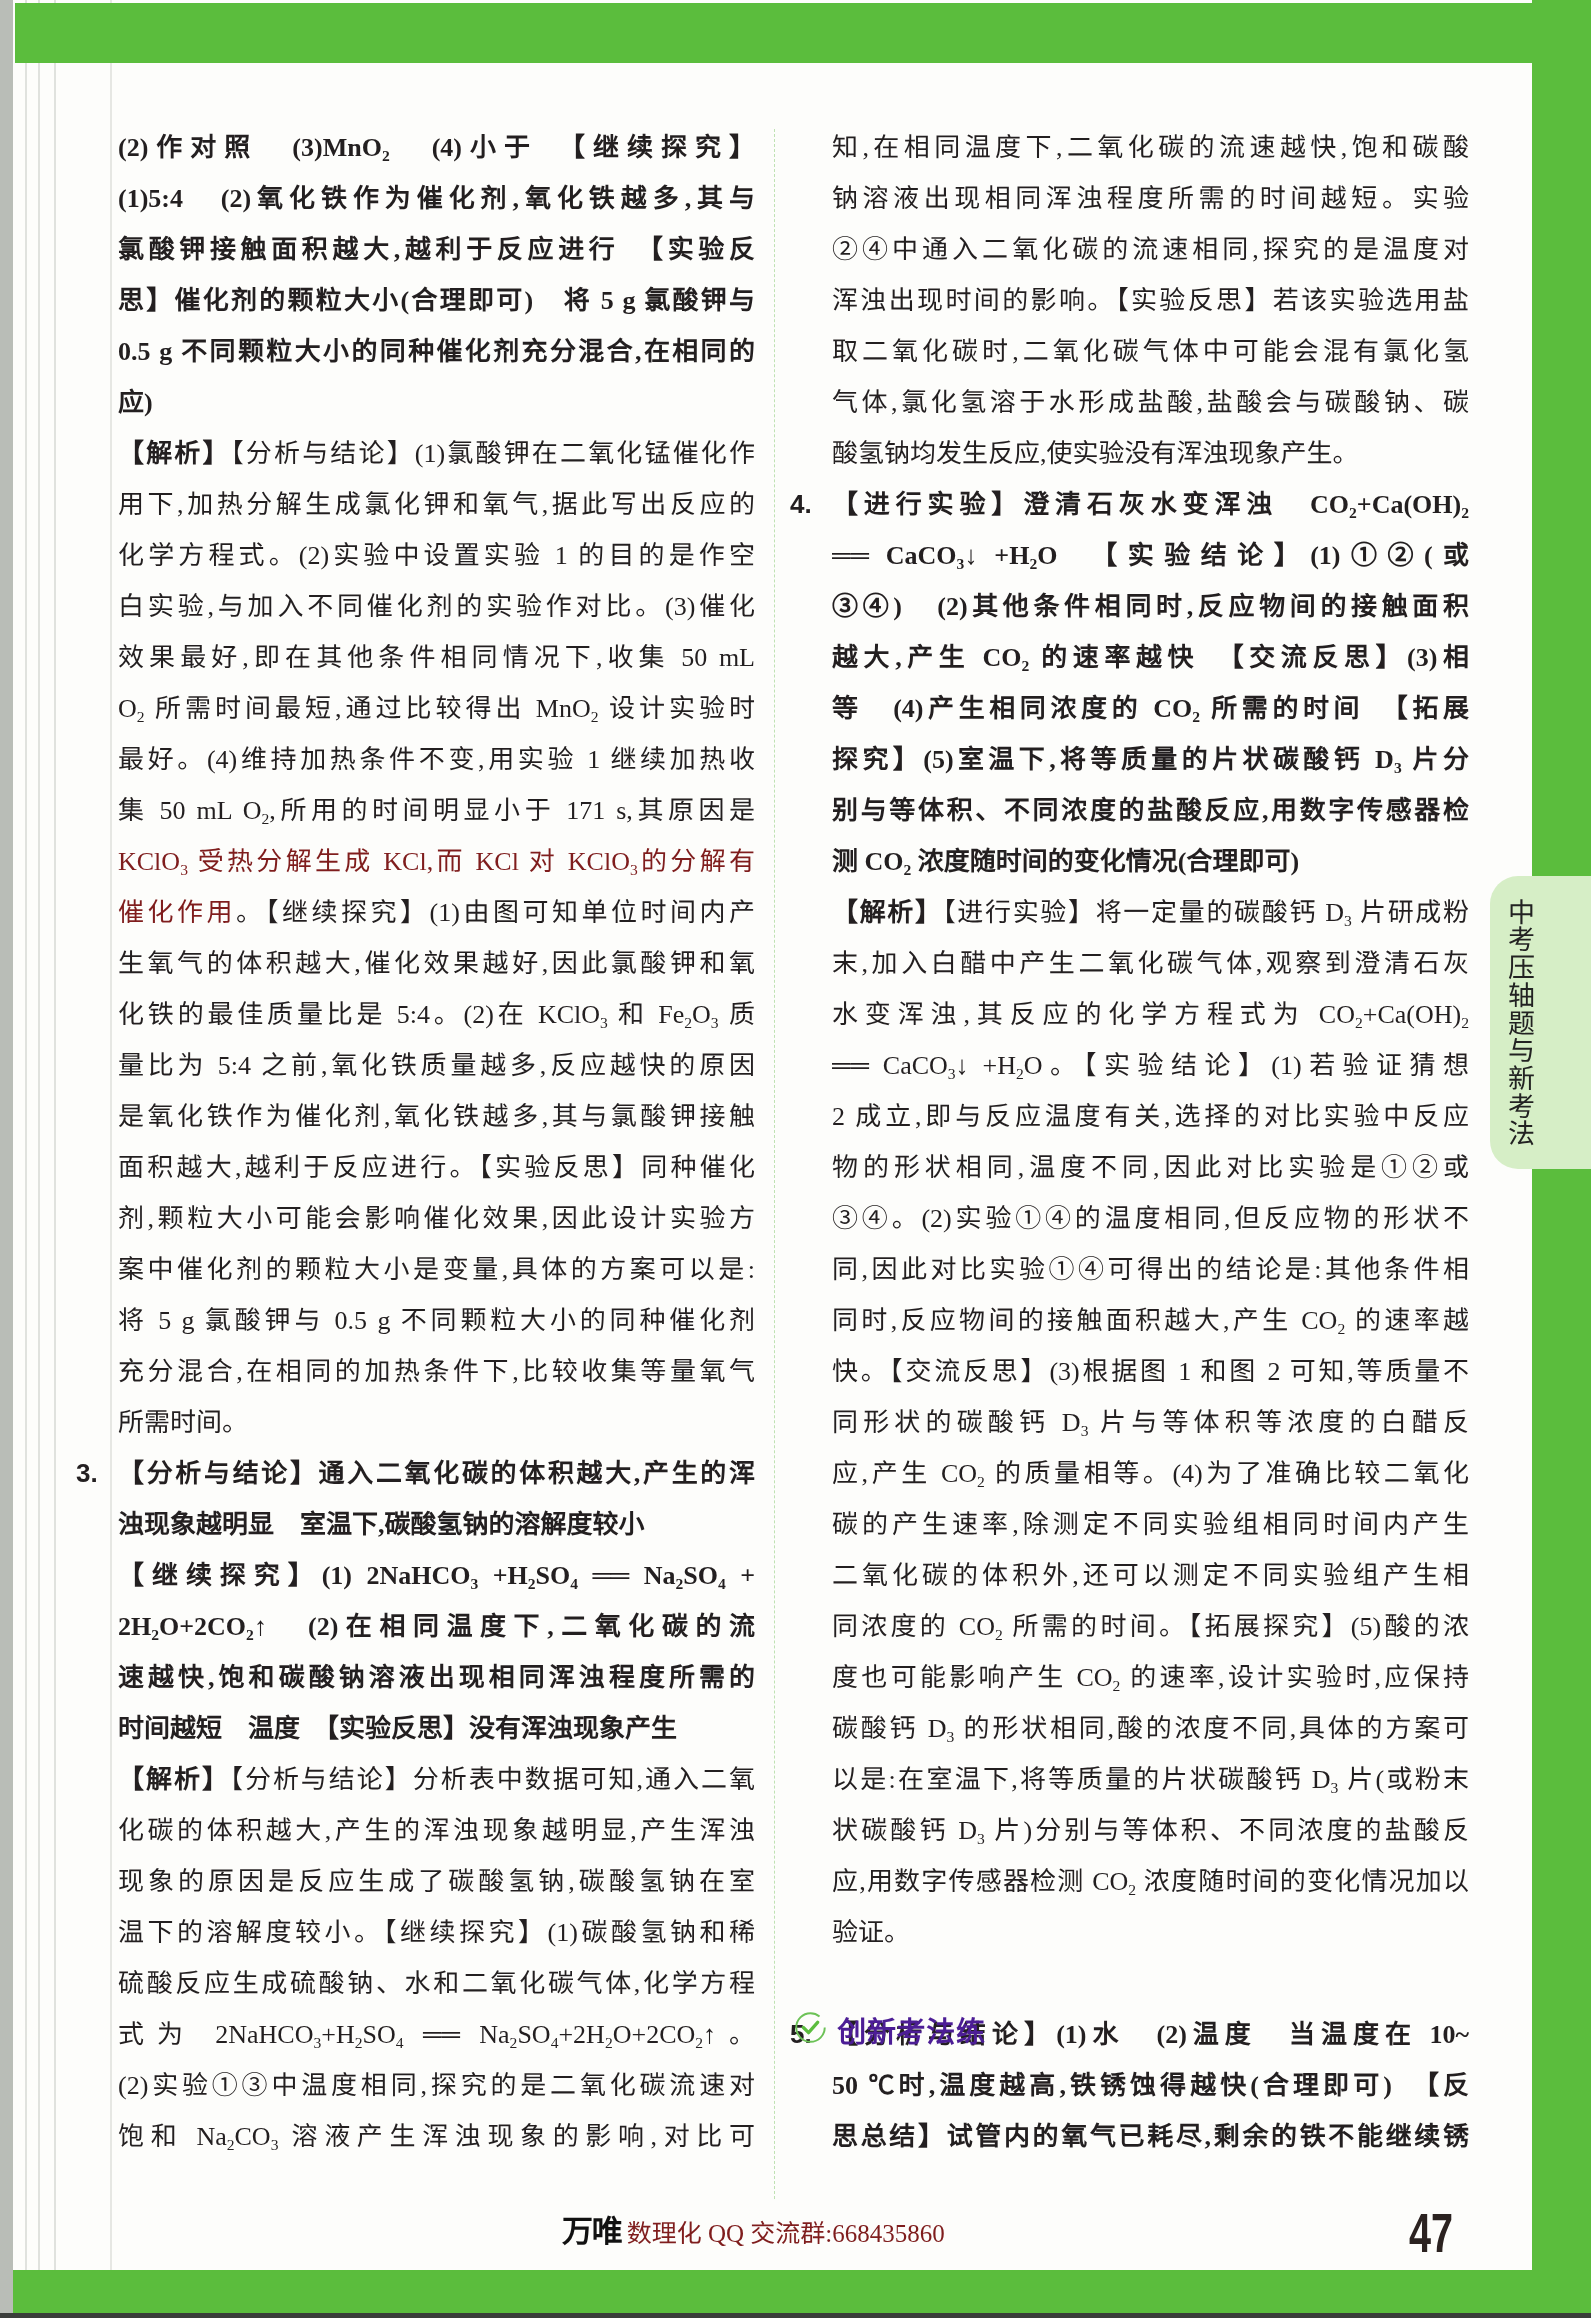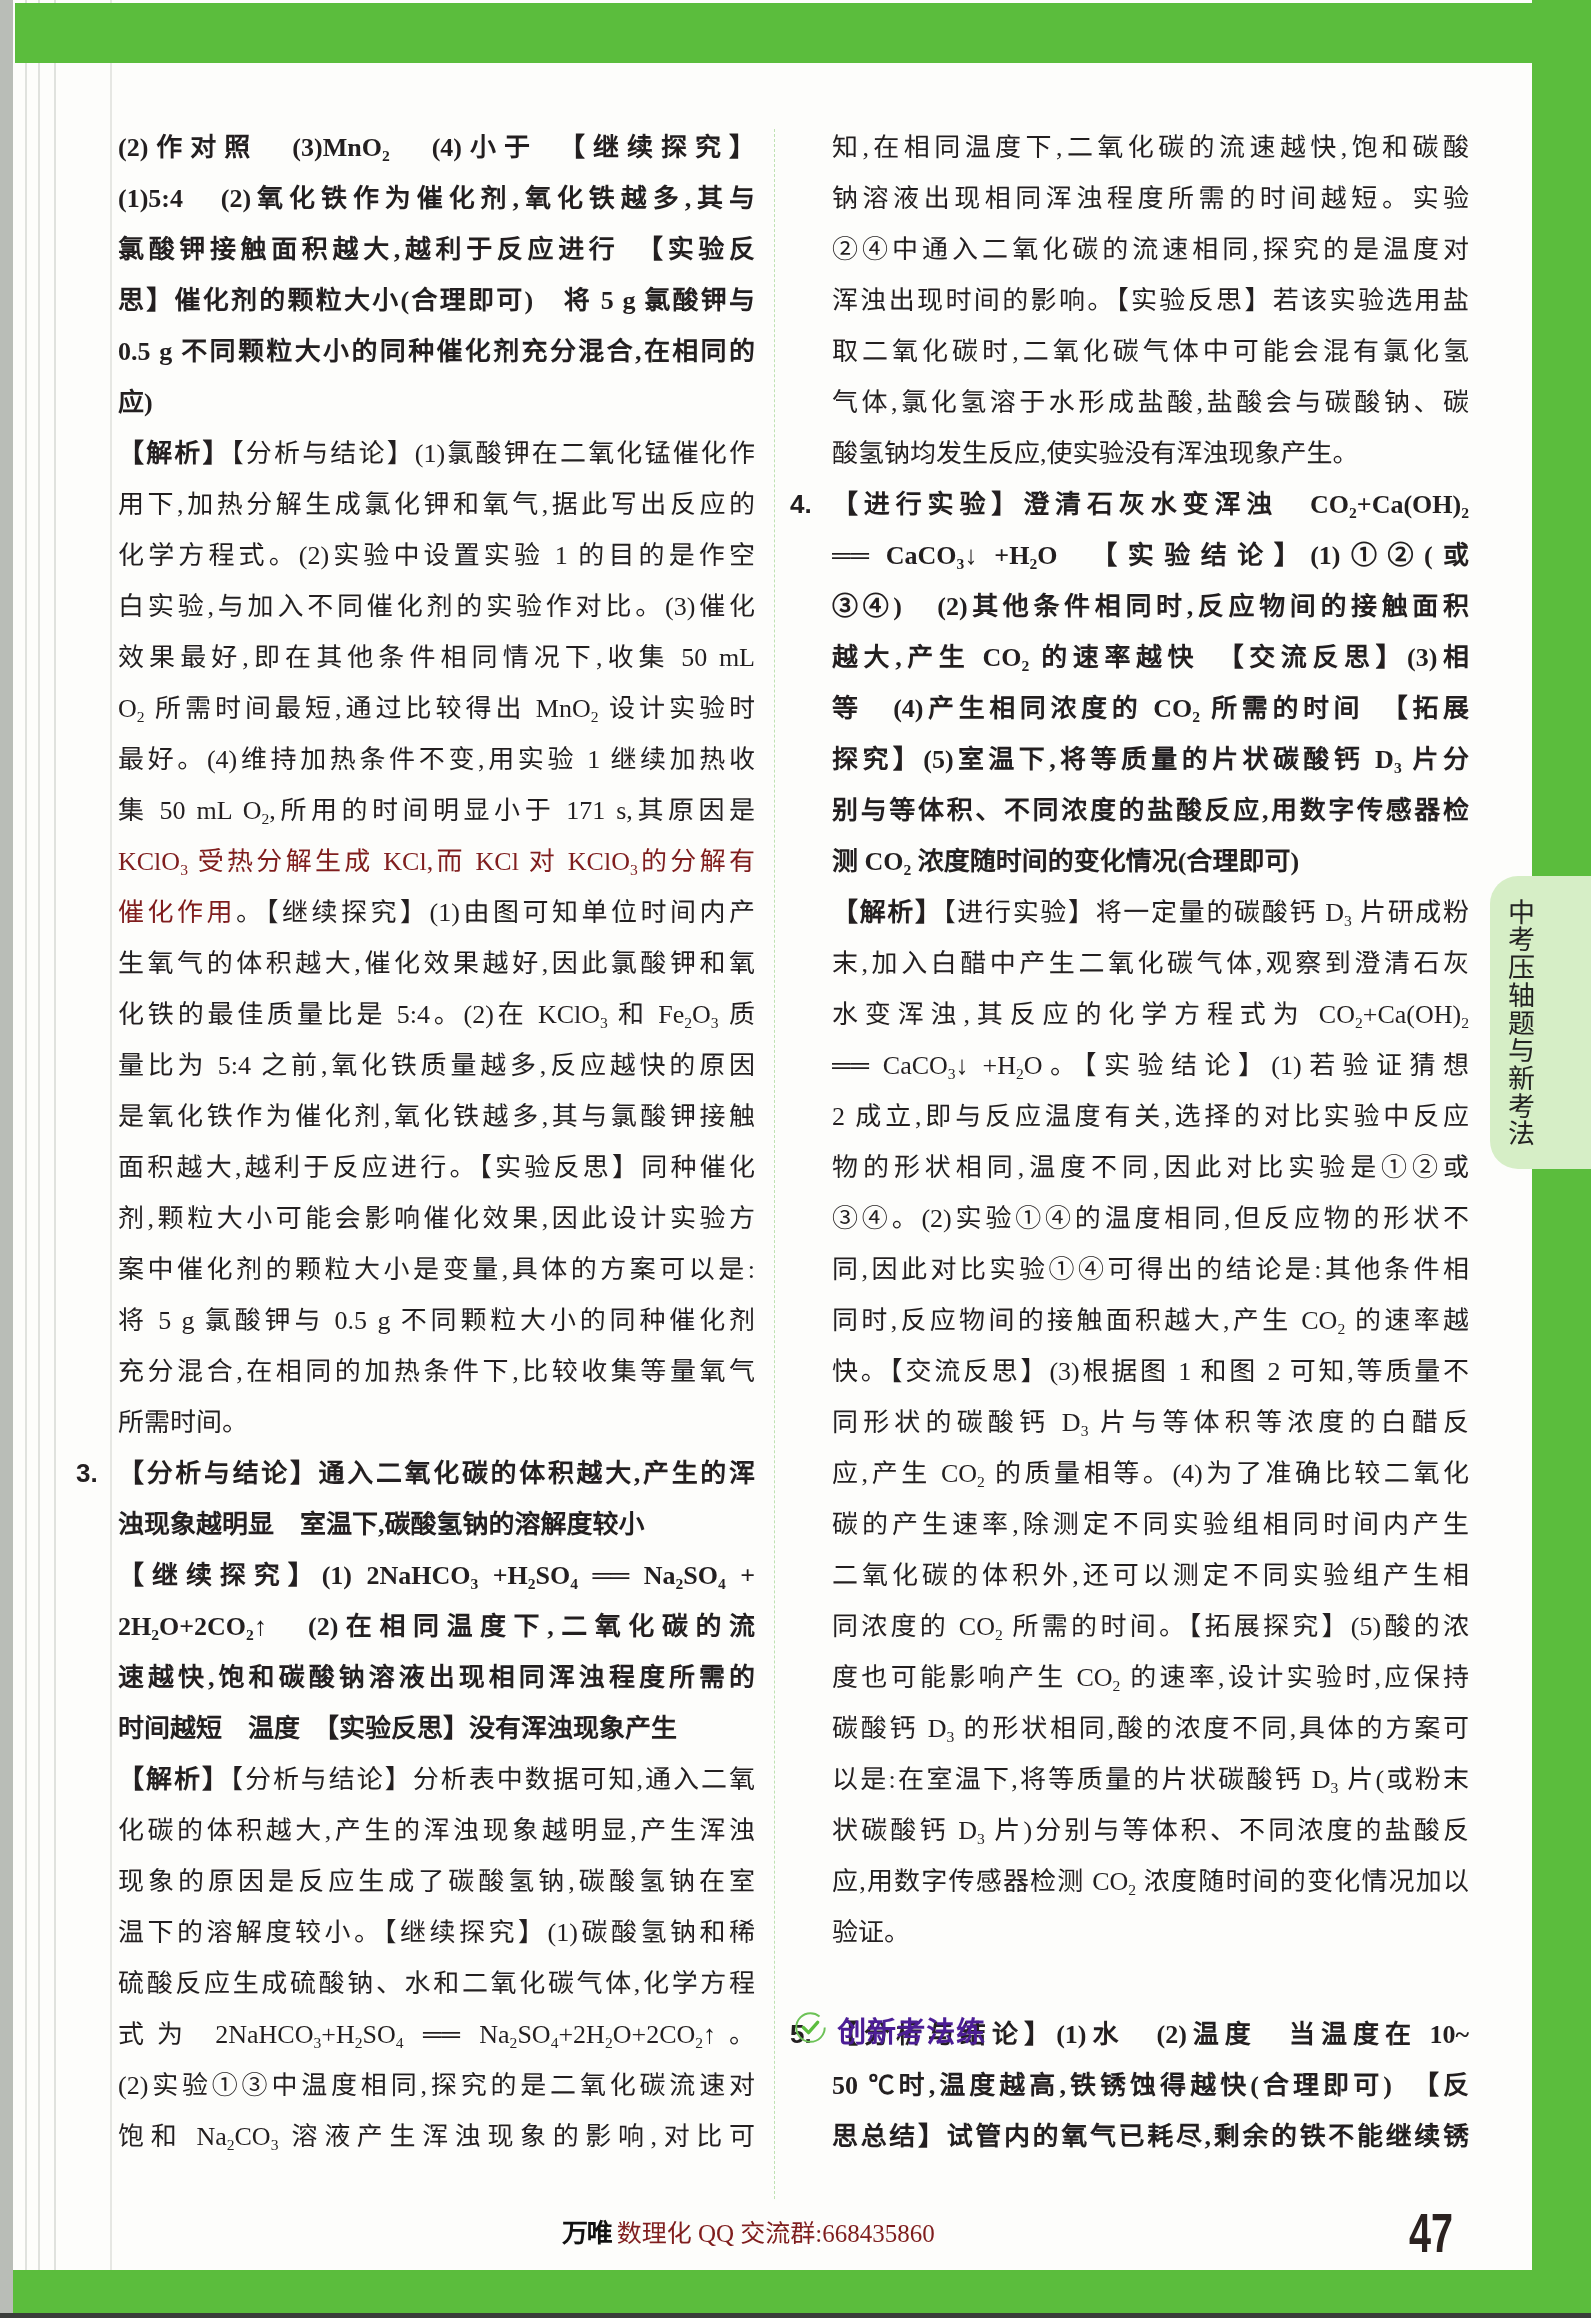--- a/index.html
+++ b/index.html
@@ -41,21 +41,21 @@
     position: absolute; left: 1490px; top: 876px; width: 101px; height: 293px;
     background: #d6eec6; border-radius: 28px 0 0 28px; z-index: 2;
   }
   .side-tab-label {
     position: absolute; left: 14px; top: 22.3px; writing-mode: vertical-rl;
     font-size: 27px; line-height: 30px; font-family: "Liberation Sans", sans-serif;
     color: #222; letter-spacing: 0.7px;
   }
 
   .footer-line { position: absolute; left: 562px; top: 2219px; height: 30px; line-height: 30px; white-space: nowrap; }
-  .brand { font-family: Liberation Mono, monospace; font-weight: bold; font-size: 26px; letter-spacing: -1.3px; color: #111; }
+  .brand { font-family: Liberation Mono, monospace; font-weight: bold; font-size: 31px; letter-spacing: -1.3px; color: #111; }
   .footer-text { font-family: "Liberation Serif", serif; font-size: 25px; margin-left: 5.3px; color: #7f1d1d; }
   .page-num {
     position: absolute; left: 1409px; top: 2206px; font-family: "Liberation Sans", sans-serif;
     font-weight: bold; font-size: 55px; line-height: 55px; transform: scaleX(0.72);
     transform-origin: left top; color: #2b2220;
   }
 </style>
 </head>
 <body>
 

